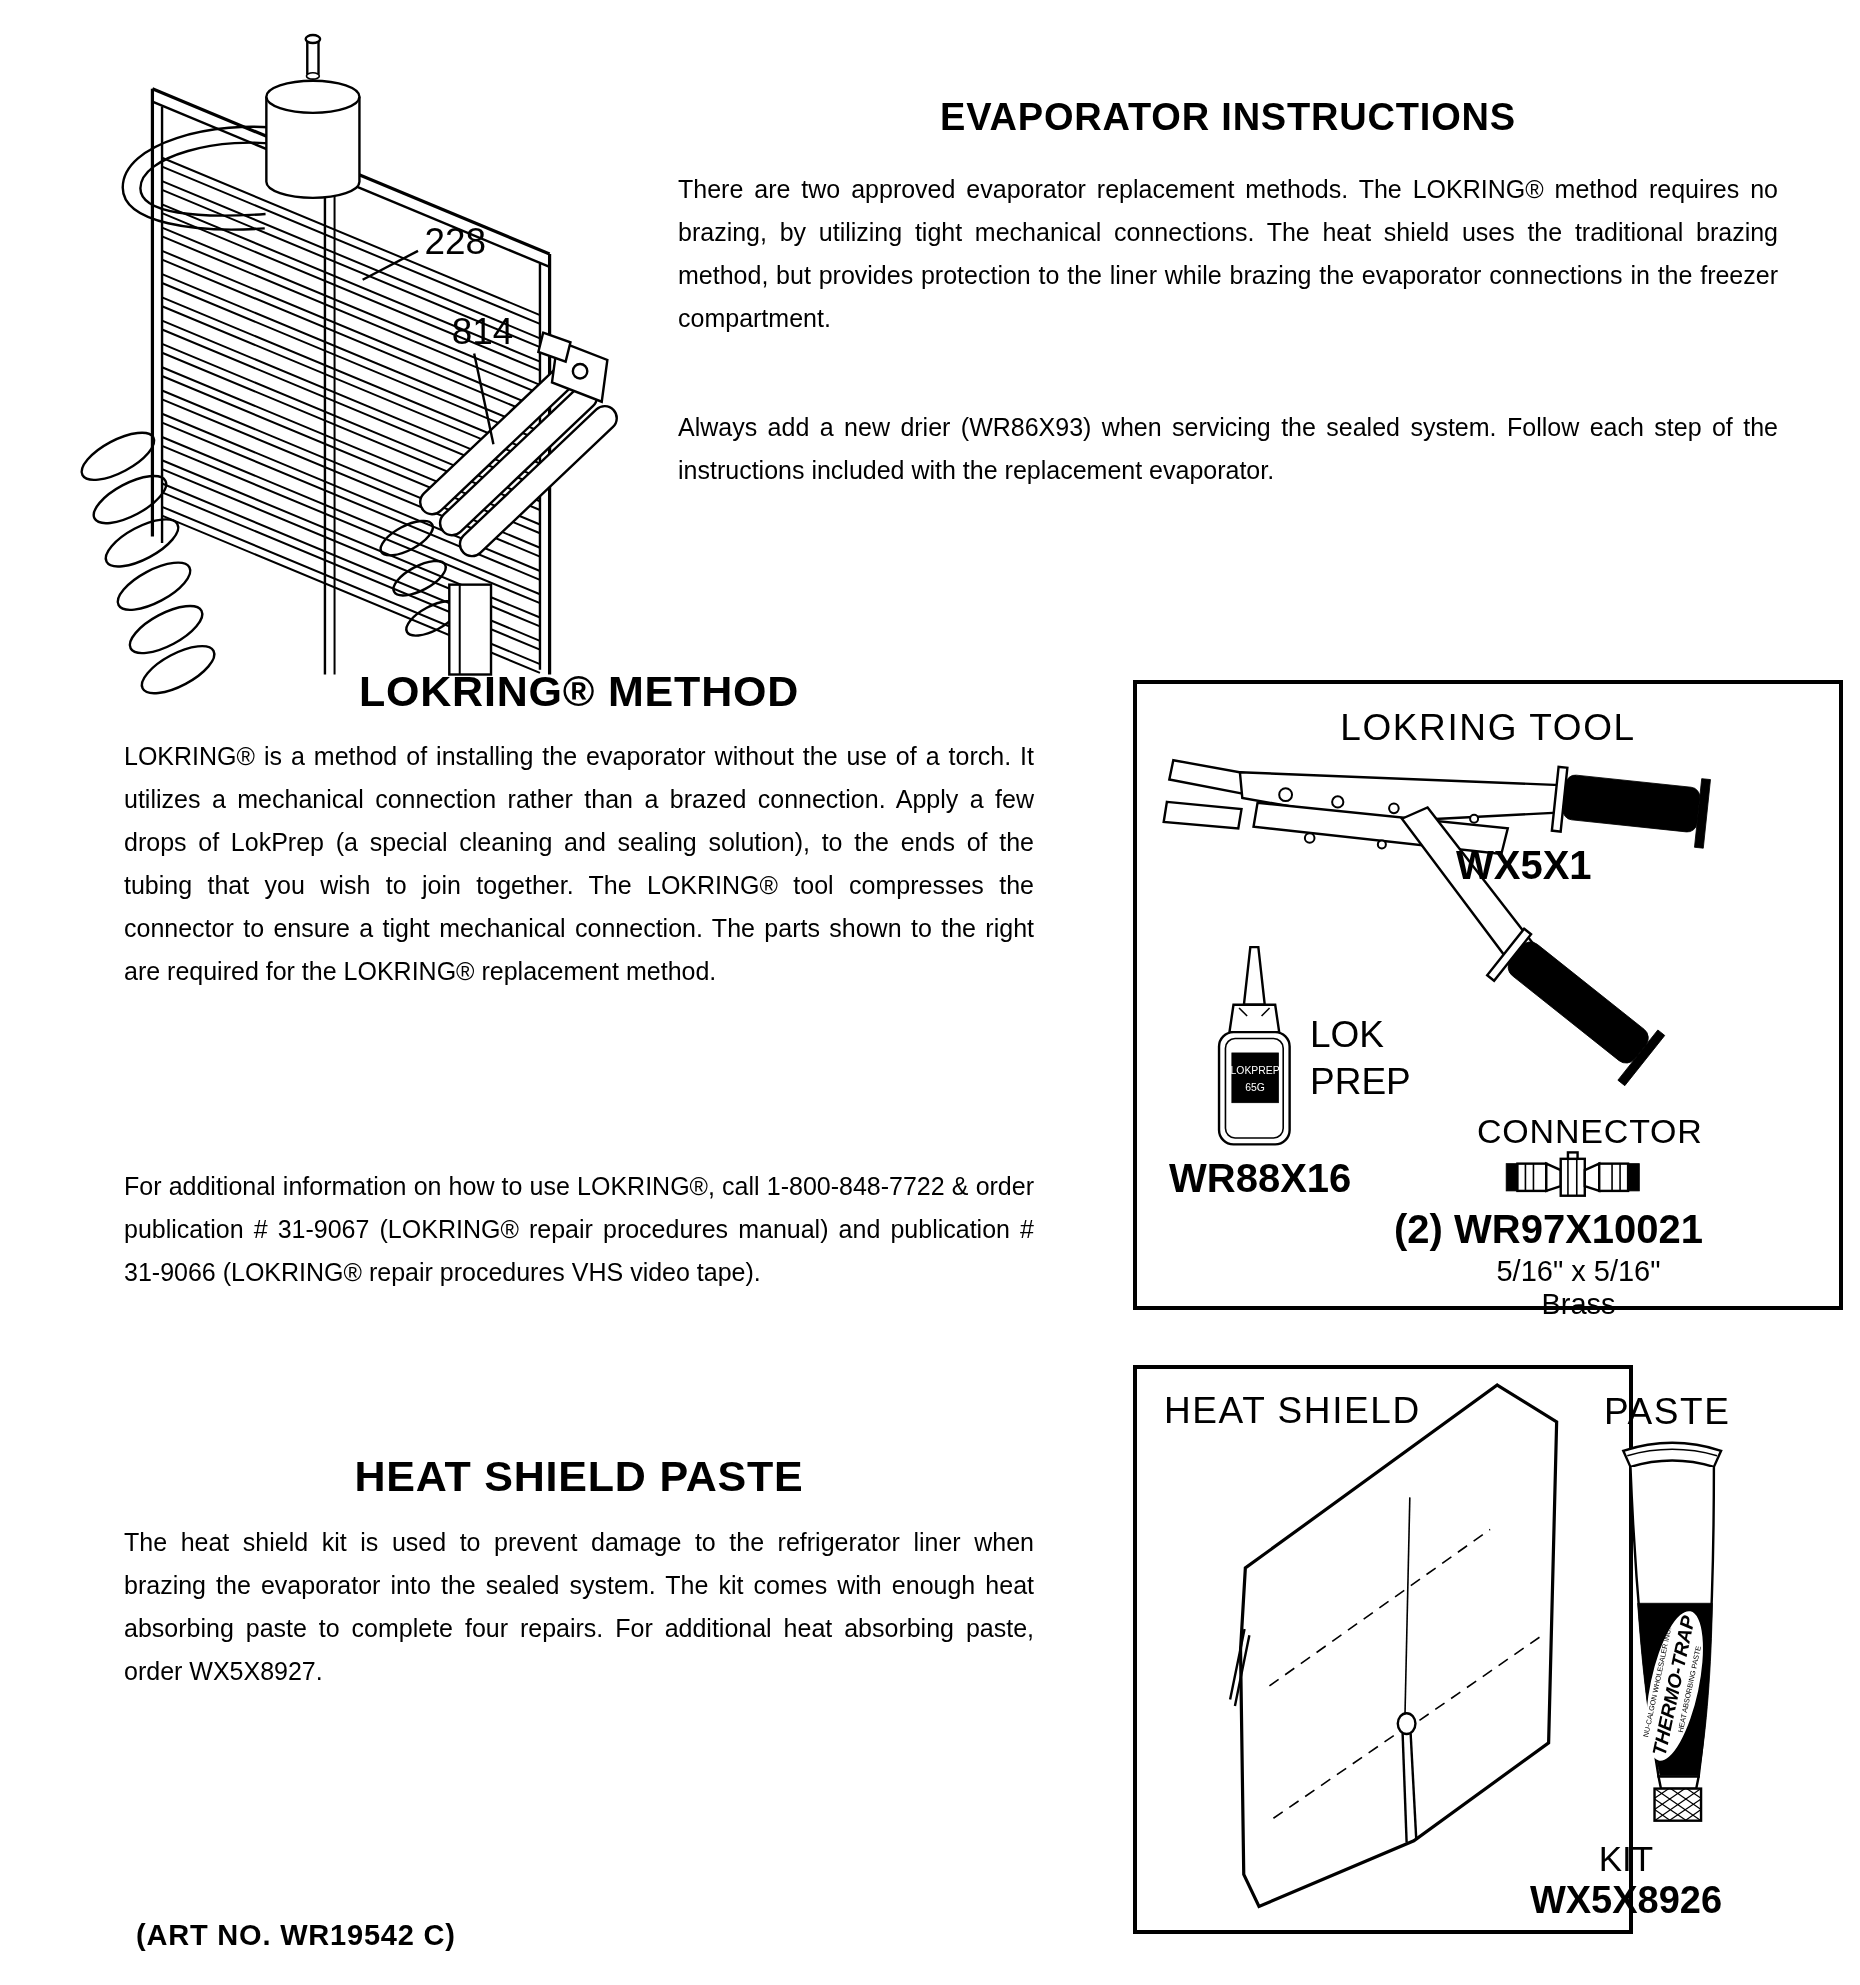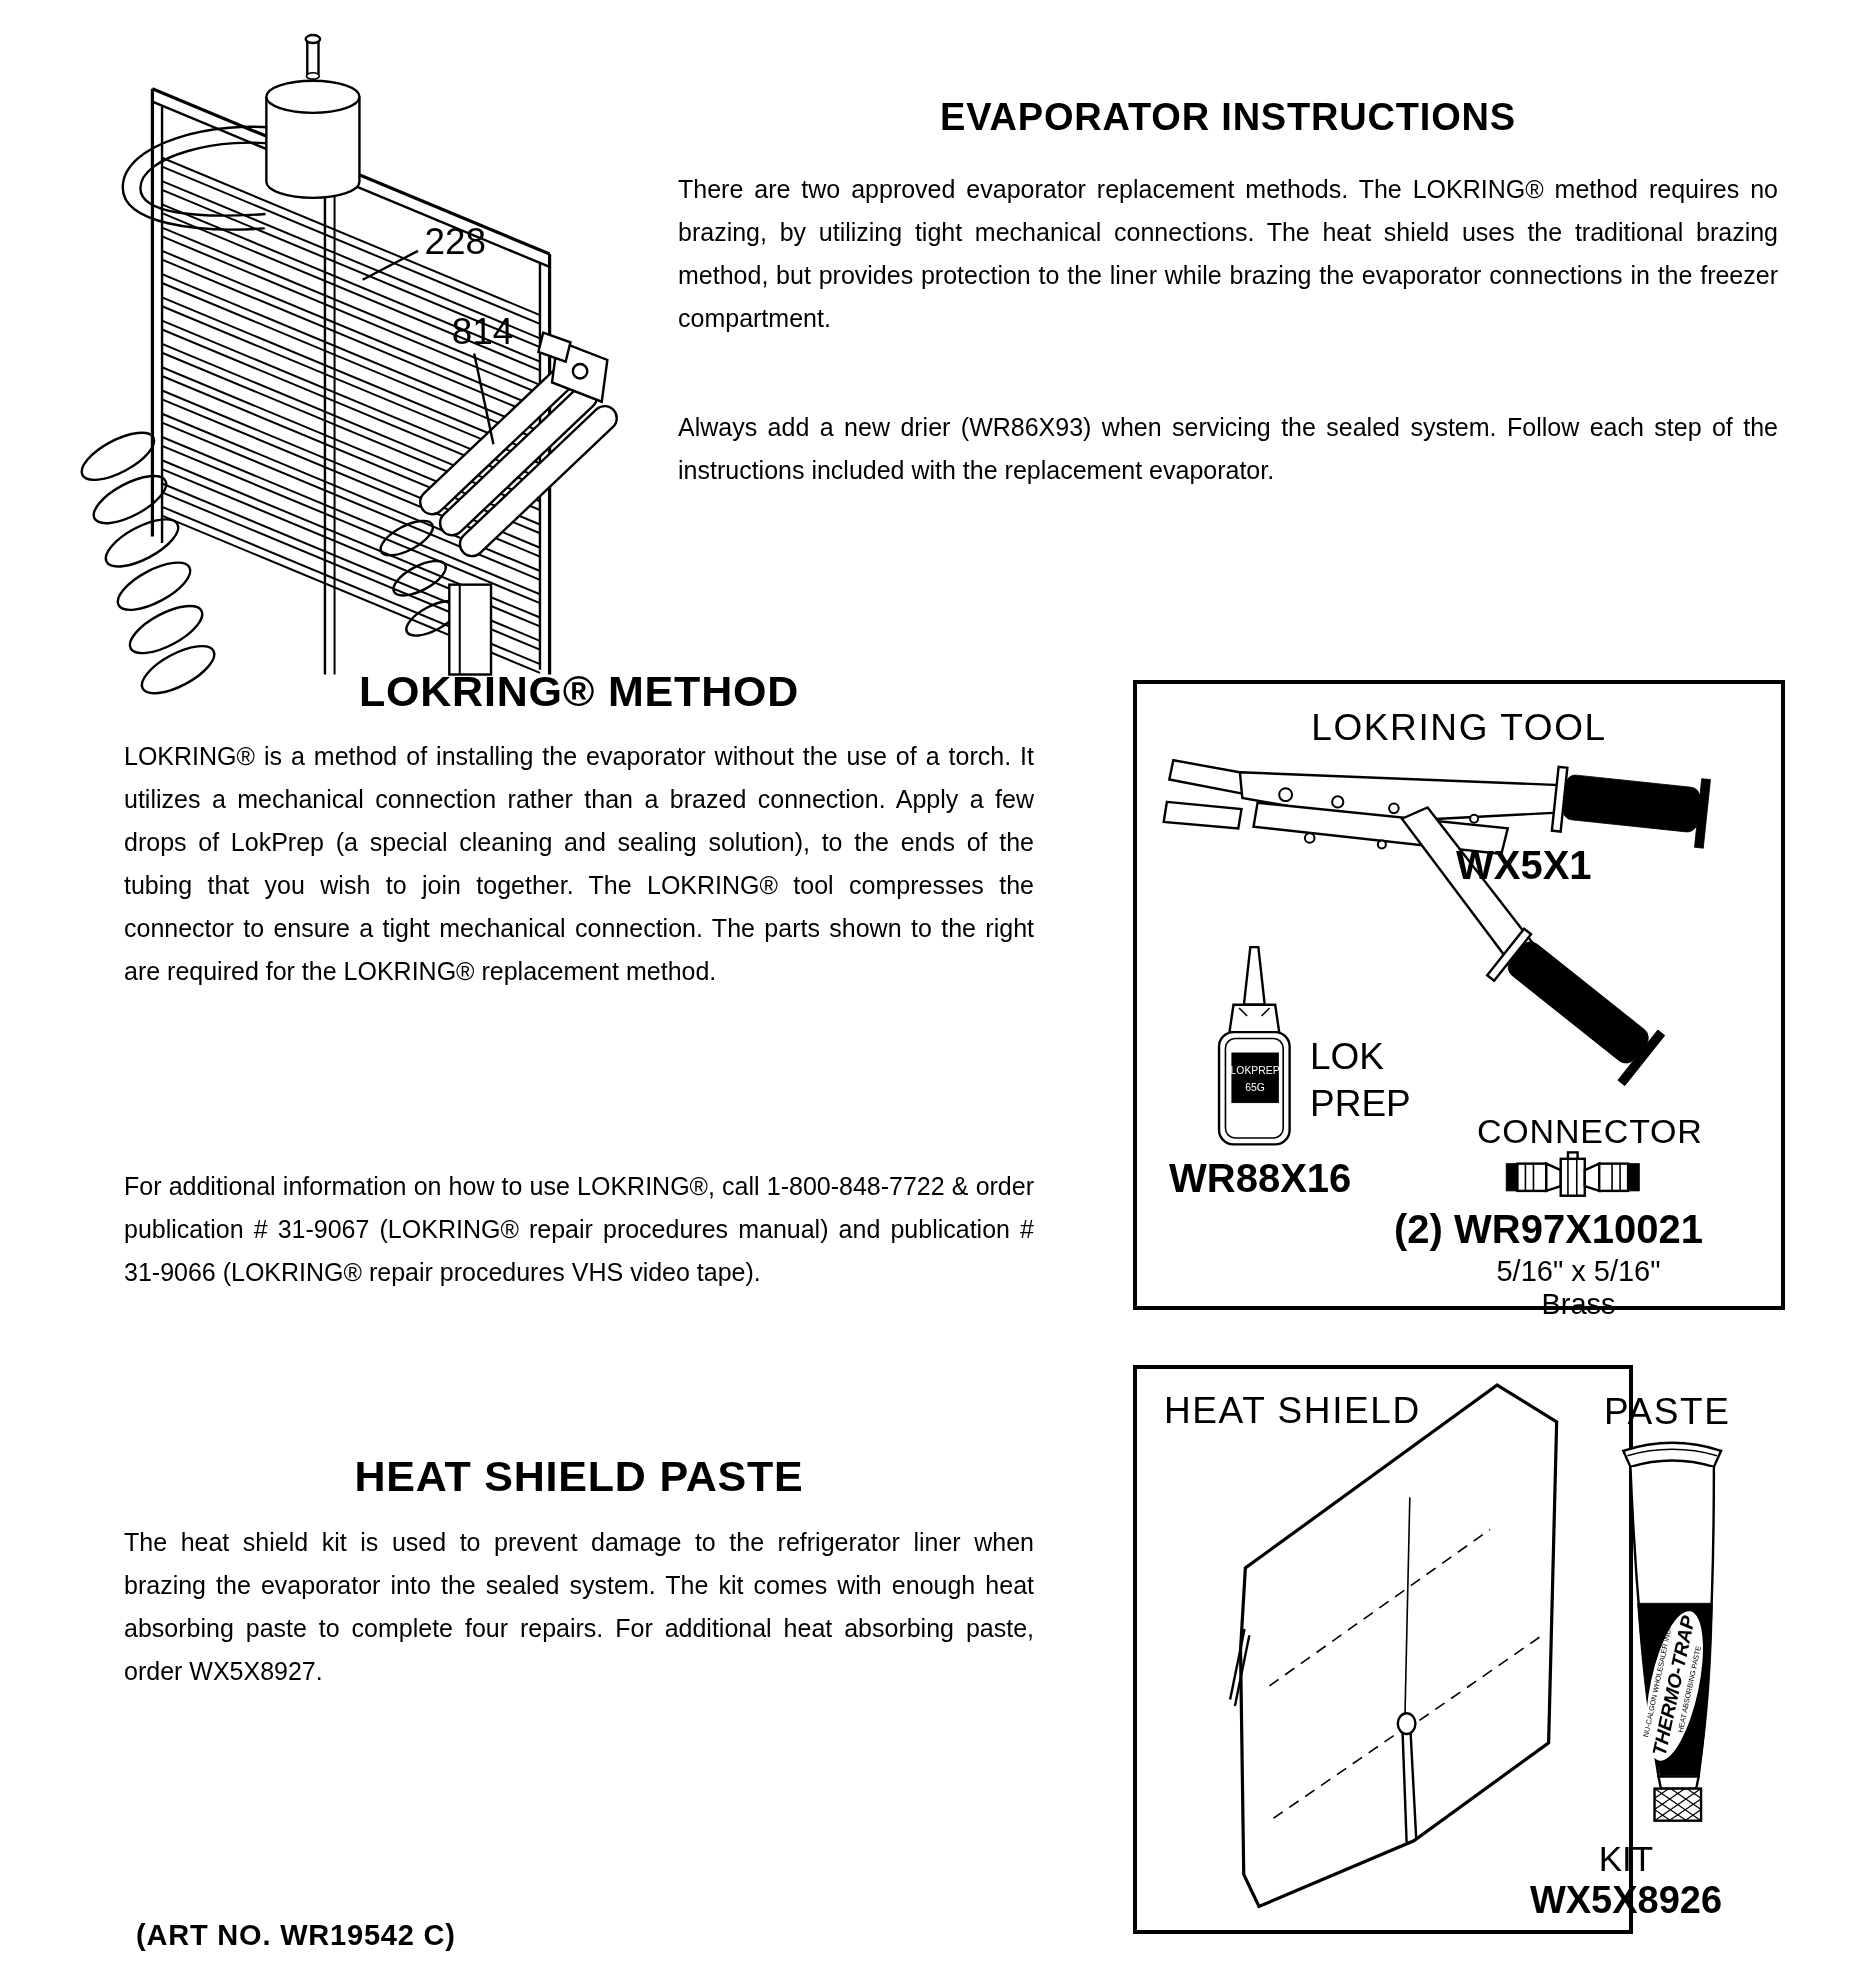--- a/index.html
+++ b/index.html
@@ -10,21 +10,21 @@
   .abs{position:absolute;}
   .body-text{font-size:25px;line-height:43px;text-align:justify;text-align-last:left;}
   .h1{font-size:38px;font-weight:bold;text-align:center;letter-spacing:0.8px;}
   .h2{font-size:43px;font-weight:bold;text-align:center;letter-spacing:0.8px;}
   .caption{font-size:37px;letter-spacing:1.6px;}
   .footer-note{font-size:29px;font-weight:bold;letter-spacing:0.8px;}
   .pbox{border:4.8px solid #000;position:absolute;box-sizing:border-box;background:#fff;}
   .partnum-lg{font-size:40px;font-weight:bold;}
   .partnum-xl{font-size:40px;font-weight:bold;}
   .spec{font-size:29px;text-align:center;}
-  .two-line{font-size:37px;line-height:47px;margin-top:22px;}
+  .two-line{font-size:37px;line-height:47px;}
   svg{position:absolute;overflow:visible;}
   svg *{vector-effect:none;}
   .ln{stroke:#000;fill:none;}
   .shp{stroke:#000;fill:#ffffff;}
   .blk{fill:#000;stroke:#000;}
   text{font-family:"Liberation Sans", sans-serif;}
 </style>
 </head>
 <body>
 
@@ -110,21 +110,21 @@
 
 <div class="abs h2" style="left:124px;top:667px;width:910px;">LOKRING® METHOD</div>
 <div class="abs body-text" style="left:124px;top:735px;width:910px;">LOKRING® is a method of installing the evaporator without the use of a torch.  It utilizes a mechanical connection rather than a brazed connection.  Apply a few drops of LokPrep (a special cleaning and sealing solution), to the ends of the tubing that you wish to join together.  The LOKRING® tool compresses the connector to ensure a tight mechanical connection.  The parts shown to the right are required for the LOKRING® replacement method.</div>
 <div class="abs body-text" style="left:124px;top:1165px;width:910px;">For additional information on how to use LOKRING®, call 1-800-848-7722 &amp; order publication # 31-9067 (LOKRING® repair procedures manual) and publication # 31-9066 (LOKRING® repair procedures VHS video tape).</div>
 
 <div class="abs h2" style="left:124px;top:1452px;width:910px;">HEAT SHIELD PASTE</div>
 <div class="abs body-text" style="left:124px;top:1521px;width:910px;">The heat shield kit is used to prevent damage to the refrigerator liner when brazing the evaporator into the sealed system. The kit comes with enough heat absorbing paste to complete four repairs. For additional heat absorbing paste, order WX5X8927.</div>
 
 <div class="abs footer-note" style="left:136px;top:1919px;">(ART NO. WR19542 C)</div>
 
-<div class="pbox" style="left:1133px;top:680px;width:652px;height:630px;">
+<div class="pbox" style="left:1133px;top:680px;width:710px;height:630px;">
 
   <div class="abs caption" style="left:0;top:22.5px;width:100%;text-align:center;">LOKRING TOOL</div>
 
   <svg style="left:0;top:0;" width="598" height="620" viewBox="0 0 745 773">
 
     <g>
       <path class="shp" stroke-width="3" d="M45 95 L138 112 L133 137 L40 119 Z"></path>
       <path class="shp" stroke-width="3" d="M37 147 L130 156 L126 180 L33 172 Z"></path>
     </g>
 

